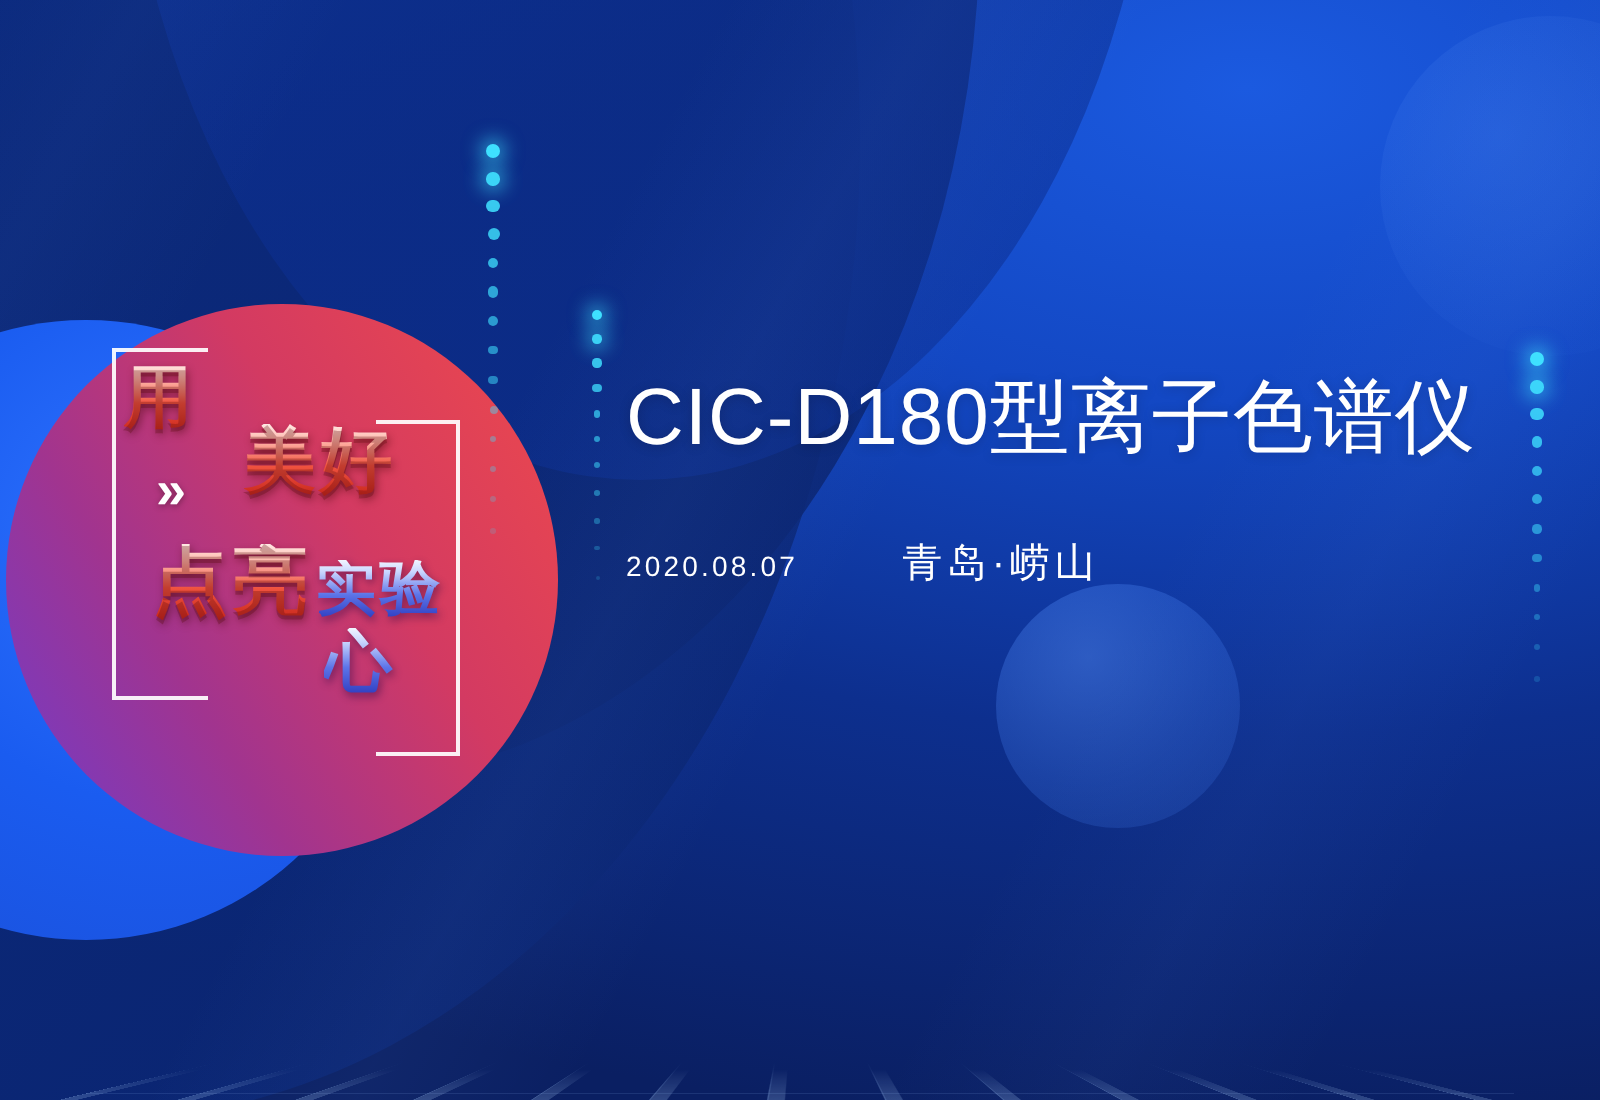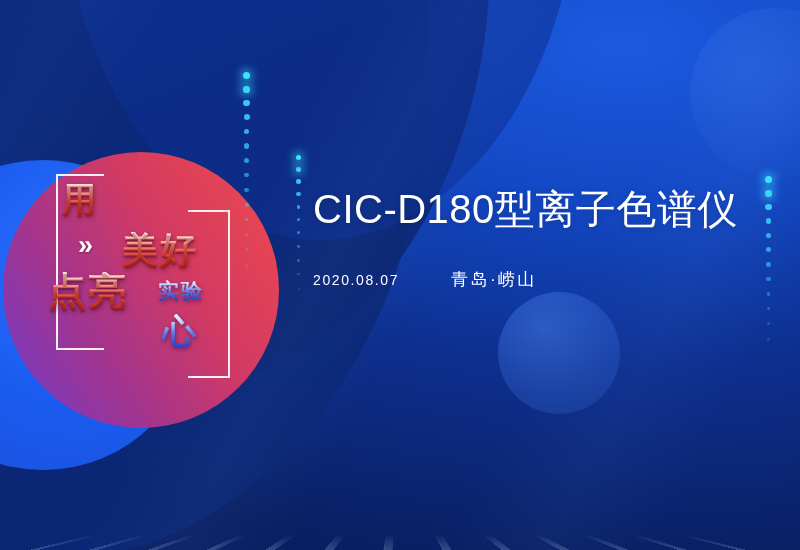--- a/index.html
+++ b/index.html
@@ -112,43 +112,43 @@
     -webkit-background-clip:text;background-clip:text;color:transparent;
     text-shadow:0 2px 0 rgba(90,10,10,.30);
     filter:drop-shadow(1px 2px 2px rgba(60,0,0,.45));
   }
   .sl-blue{
     background:linear-gradient(180deg,#f2f5ff 0%,#c9d6ff 20%,#5c74e8 58%,#2d3bbf 100%);
     -webkit-background-clip:text;background-clip:text;color:transparent;
     filter:drop-shadow(1px 2px 2px rgba(20,0,60,.45));
   }
   .sl1{left:16px;top:14px;font-size:34px;}
-  .sl2{left:76px;top:64px;font-size:36px;}
-  .sl3{left:2px;top:104px;font-size:38px;}
-  .sl4{left:112px;top:112px;font-size:21px;}
+  .sl2{left:76px;top:44px;font-size:36px;}
+  .sl3{left:30px;top:104px;font-size:38px;}
+  .sl4{left:112px;top:112px;font-size:30px;}
   .sl5{left:116px;top:146px;font-size:34px;}
   .arrows{
     position:absolute;left:32px;top:62px;font-size:27px;font-weight:bold;
     color:#ffffff;letter-spacing:-3px;
     text-shadow:0 1px 3px rgba(0,0,0,.35);
   }
 
   
   .content{position:absolute;left:313px;top:182px;width:470px;}
   .title{
     color:#ffffff;font-size:40px;line-height:54px;font-weight:500;
     letter-spacing:0.5px;white-space:nowrap;
     text-shadow:0 1px 6px rgba(0,0,0,.18);
   }
   .meta{margin-top:32px;display:flex;align-items:baseline;}
   .meta .date{
     color:#ffffff;font-size:14px;letter-spacing:1.6px;
   }
   .meta .place{
-    color:#ffffff;font-size:17px;letter-spacing:2.4px;margin-left:52px;
+    color:#ffffff;font-size:20px;letter-spacing:2.4px;margin-left:52px;
   }
 </style>
 </head>
 <body>
 
 <div class="poster">
 
   <div class="bg-layer">
     <div class="arc arc-a"></div>
     <div class="arc arc-b"></div>

